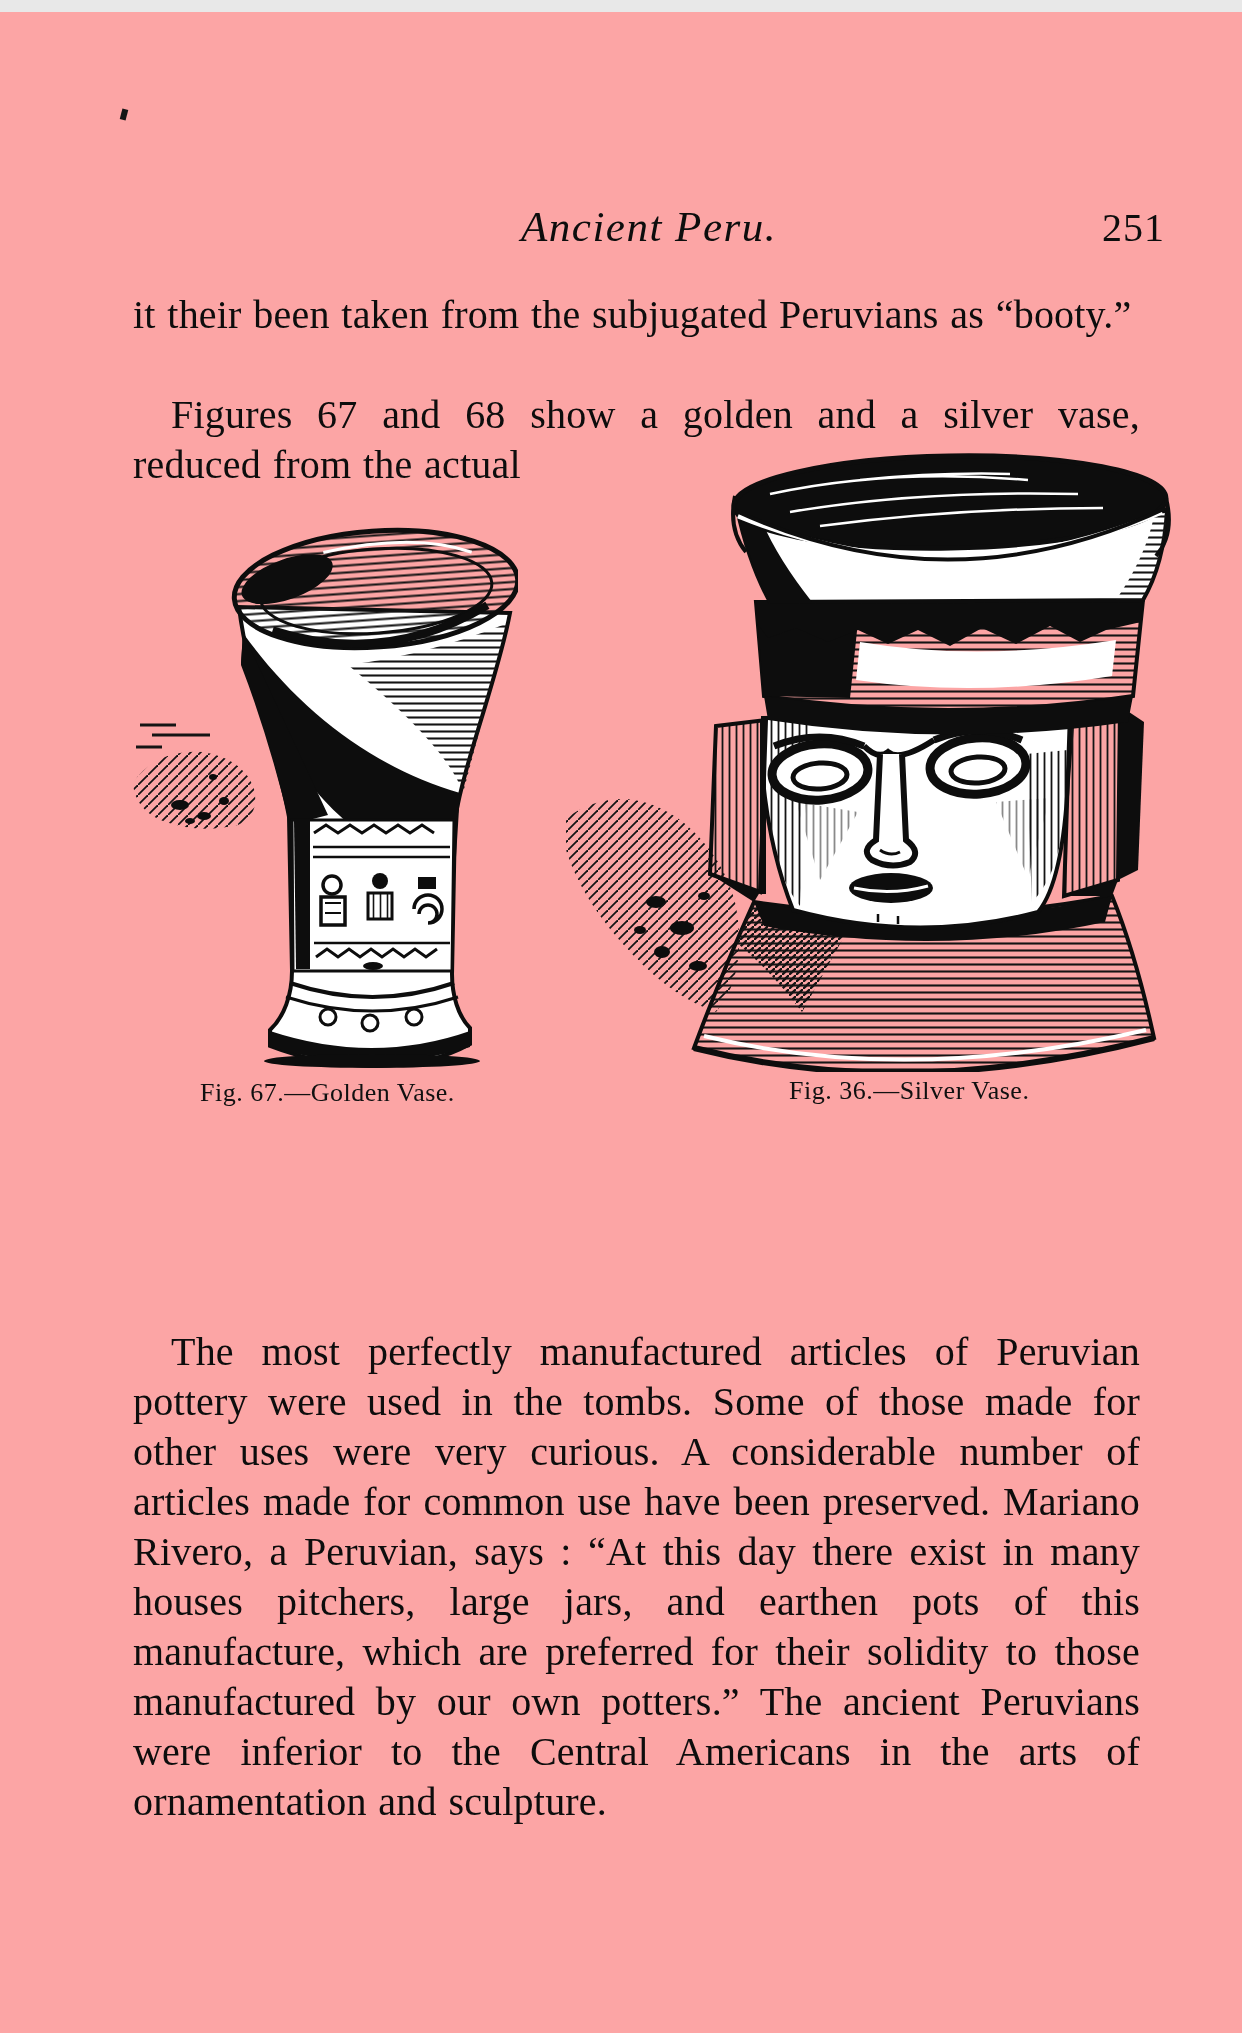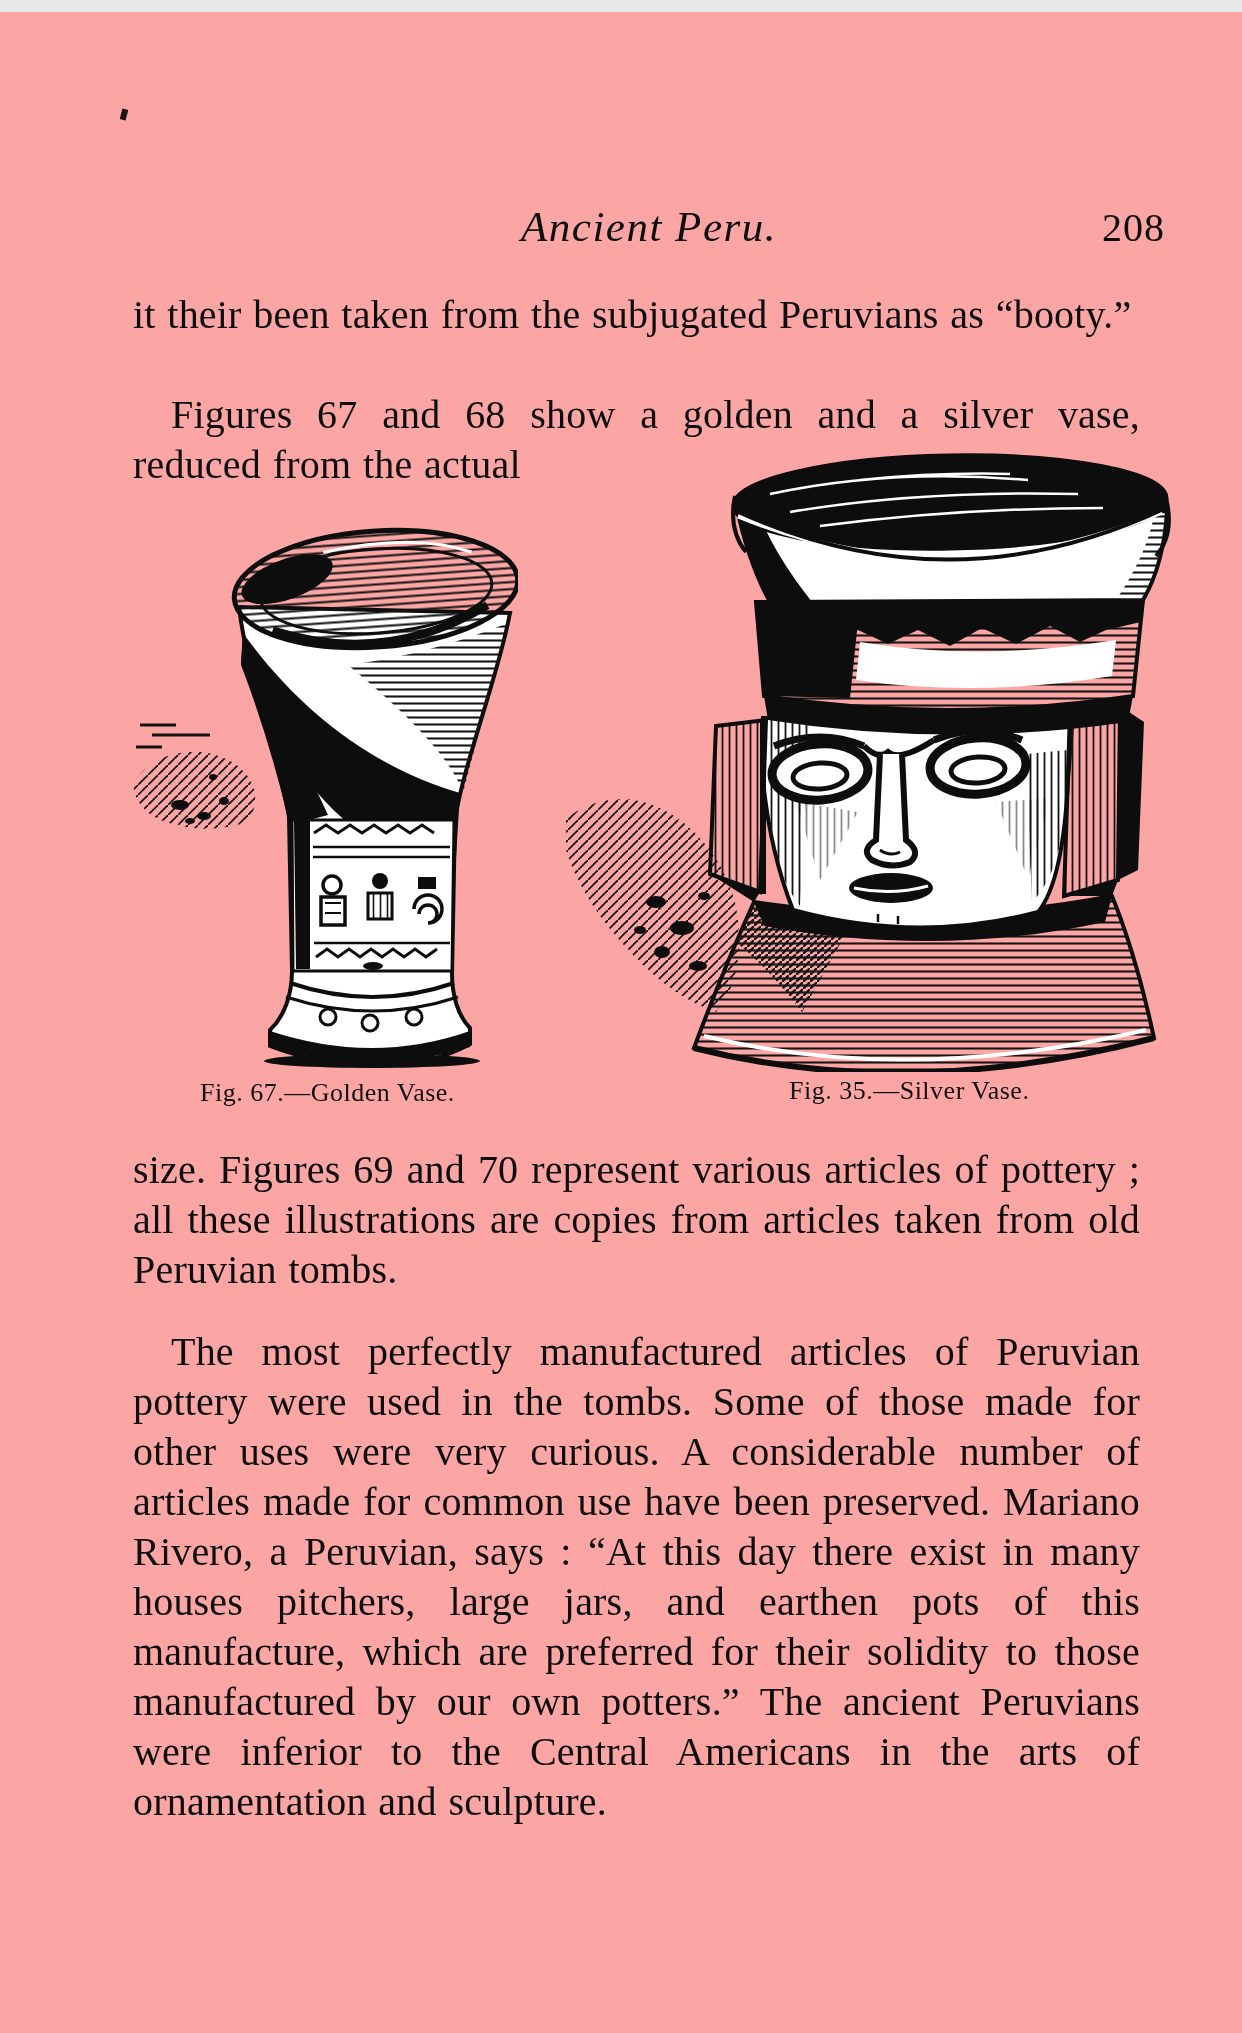--- a/index.html
+++ b/index.html
@@ -33,21 +33,21 @@
 </style>
 </head>
 <body>
 
 <div class="page">
 
   <div class="speck"></div>
 
   <div class="running-head">
     <span class="head-title">Ancient Peru.</span>
-    <span class="head-page">208</span>
+    <span class="head-page">251</span>
   </div>
 
   <p class="txt p1">it their been taken from the subjugated Peruvians as “booty.”</p>
   <p class="txt p2 indent">Figures 67 and 68 show a golden and a silver vase, reduced from the actual</p>
 
   <figure class="fig fig67">
     <svg width="400" height="545" viewBox="0 0 400 545">
       <defs>
         <pattern id="g-h" patternUnits="userSpaceOnUse" width="8" height="7">
           <path d="M0,3.5 H8" stroke="#141414" stroke-width="2.1"></path>
@@ -203,19 +203,18 @@
 
       <g>
         <ellipse cx="392" cy="52" rx="216" ry="46" fill="#0d0d0d" stroke="#0d0d0d" stroke-width="5" transform="rotate(-1 392 52)"></ellipse>
         <path d="M212,44 Q332,18 470,30 M232,62 Q362,40 520,44 M262,76 Q400,58 545,58 M302,30 Q382,22 452,24" fill="none" stroke="#ffffff" stroke-width="2.5"></path>
         <path d="M180,66 Q392,152 604,62" fill="none" stroke="#ffffff" stroke-width="5"></path>
         <path d="M176,60 Q392,160 608,58" fill="none" stroke="#0d0d0d" stroke-width="4"></path>
         <path d="M177,46 Q170,80 188,102" fill="none" stroke="#0d0d0d" stroke-width="4"></path>
         <path d="M608,48 Q617,84 598,106" fill="none" stroke="#0d0d0d" stroke-width="4"></path>
       </g>
     </svg>
-    <figcaption class="figcap">Fig. 35.—Silver Vase.</figcaption>
+    <figcaption class="figcap">Fig. 36.—Silver Vase.</figcaption>
   </figure>
 
-  <p class="txt p3">size.  Figures 69 and 70 represent various articles of pottery ; all these illustrations are copies from articles taken from old Peruvian tombs.</p>
   <p class="txt p4 indent">The most perfectly manufactured articles of Peruvian pottery were used in the tombs.  Some of those made for other uses were very curious.  A considerable number of articles made for common use have been preserved.  Mariano Rivero, a Peruvian, says : “At this day there exist in many houses pitchers, large jars, and earthen pots of this manufacture, which are preferred for their solidity to those manufactured by our own potters.”  The ancient Peruvians were inferior to the Central Americans in the arts of ornamentation and sculpture.</p>
 
 </div>
 
 </body></html>

